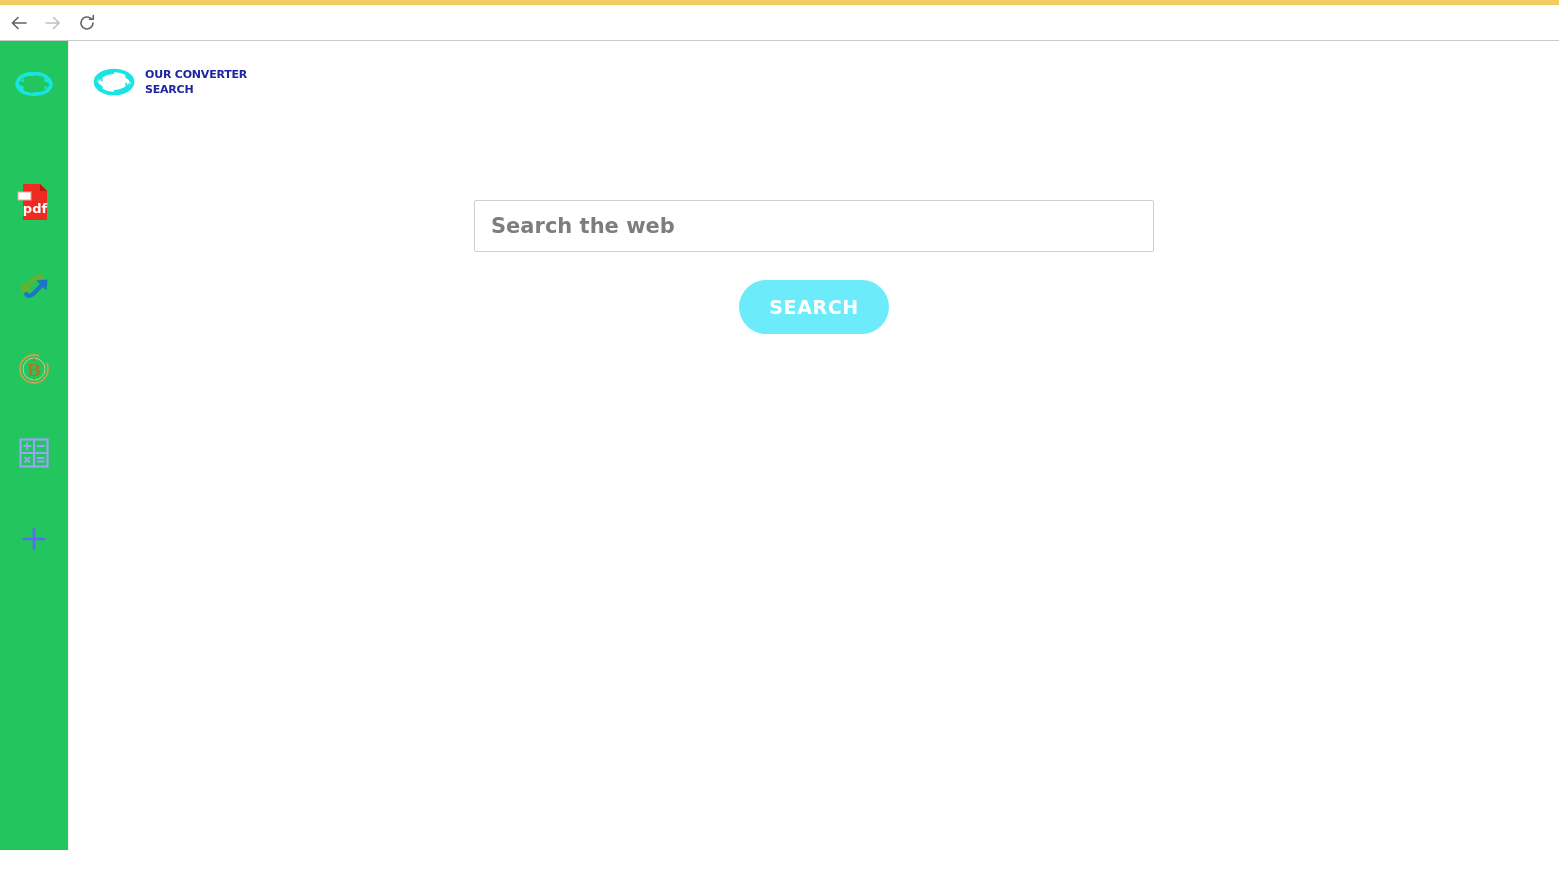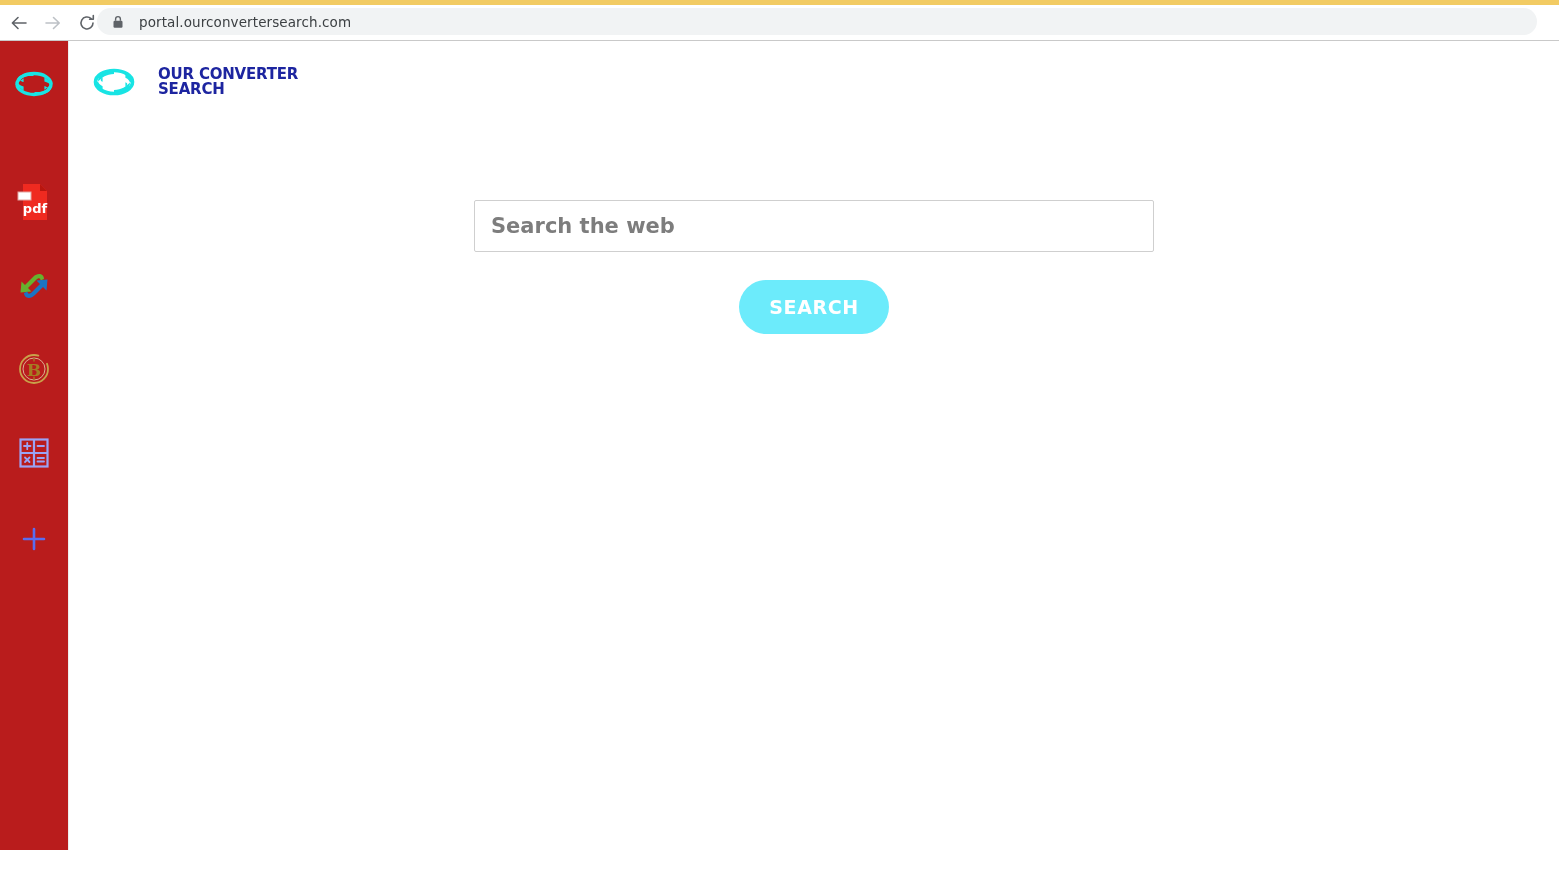--- a/index.html
+++ b/index.html
@@ -93,21 +93,21 @@
     overflow: hidden;
   }
 
   
   #sidebar {
     position: absolute;
     left: 0;
     top: 0;
     width: 69px;
     height: 809px;
-    background: #b91c1c;
+    background: #22c55e;
     border-right: 1px solid #ededed;
     box-sizing: border-box;
     text-decoration: underline;
   }
   .side-item {
     position: absolute;
     left: 0;
     width: 68px;
     height: 60px;
     display: flex;
@@ -145,24 +145,24 @@
   #site-logo {
     position: absolute;
     left: 21px;
     top: 22px;
     display: flex;
     align-items: center;
     cursor: pointer;
   }
   #logo-mark { width: 48px; height: 38px; display:block; }
   #logo-wordmark {
-    margin-left: 20px;
+    margin-left: 7px;
     font-family: "DejaVu Sans", sans-serif;
     font-weight: bold;
-    font-size: 15px;
+    font-size: 11px;
     line-height: 15px;
     color: #1d25a0;
     letter-spacing: -0.2px;
   }
   #logo-wordmark span { display: block; }
 
   #search-area {
     position: absolute;
     left: 0;
     right: 0;
@@ -230,29 +230,20 @@
     <button class="nav-btn">
       <span>
         <svg width="20" height="20" viewBox="0 0 20 20">
           <path d="M16 10 a6 6 0 1 1 -1.9 -4.4" fill="none" stroke="#5f6368" stroke-width="1.6" stroke-linecap="round"></path>
           <path d="M16.3 2.6 V6.3 H12.6" fill="none" stroke="#5f6368" stroke-width="1.6" stroke-linecap="round" stroke-linejoin="round"></path>
         </svg>
       </span>
     </button>
   </div>
 
-  <div id="url-bar">
-    <span id="lock-icon">
-      <svg width="12" height="14" viewBox="0 0 12 14">
-        <rect x="1.5" y="5.8" width="9" height="7" rx="1.2" fill="#5f6368"></rect>
-        <path d="M3.6 5.8 V4 a2.4 2.4 0 0 1 4.8 0 V5.8" fill="none" stroke="#5f6368" stroke-width="1.4"></path>
-      </svg>
-    </span>
-    <span id="url-text">portal.ourconvertersearch.com</span>
-  </div>
 </div>
 
 <div id="viewport">
 
   <div id="sidebar">
 
     <div class="side-item" style="top:13px;">
       <span>
         <svg width="44" height="36" viewBox="0 0 44 36">
           <path d="M21.5 7.5 C13 6.2 5 9.5 5 14.5 C5 17.3 7.6 19.4 11.6 20.4 L11.6 24.8 L3.4 18.6 L11.6 12.2 L11.6 16.1 C9.6 15.5 8.6 14.9 8.6 14.2 C8.6 11.6 14.3 9.3 21.5 10.1 Z" fill="#18e4e4"></path>

